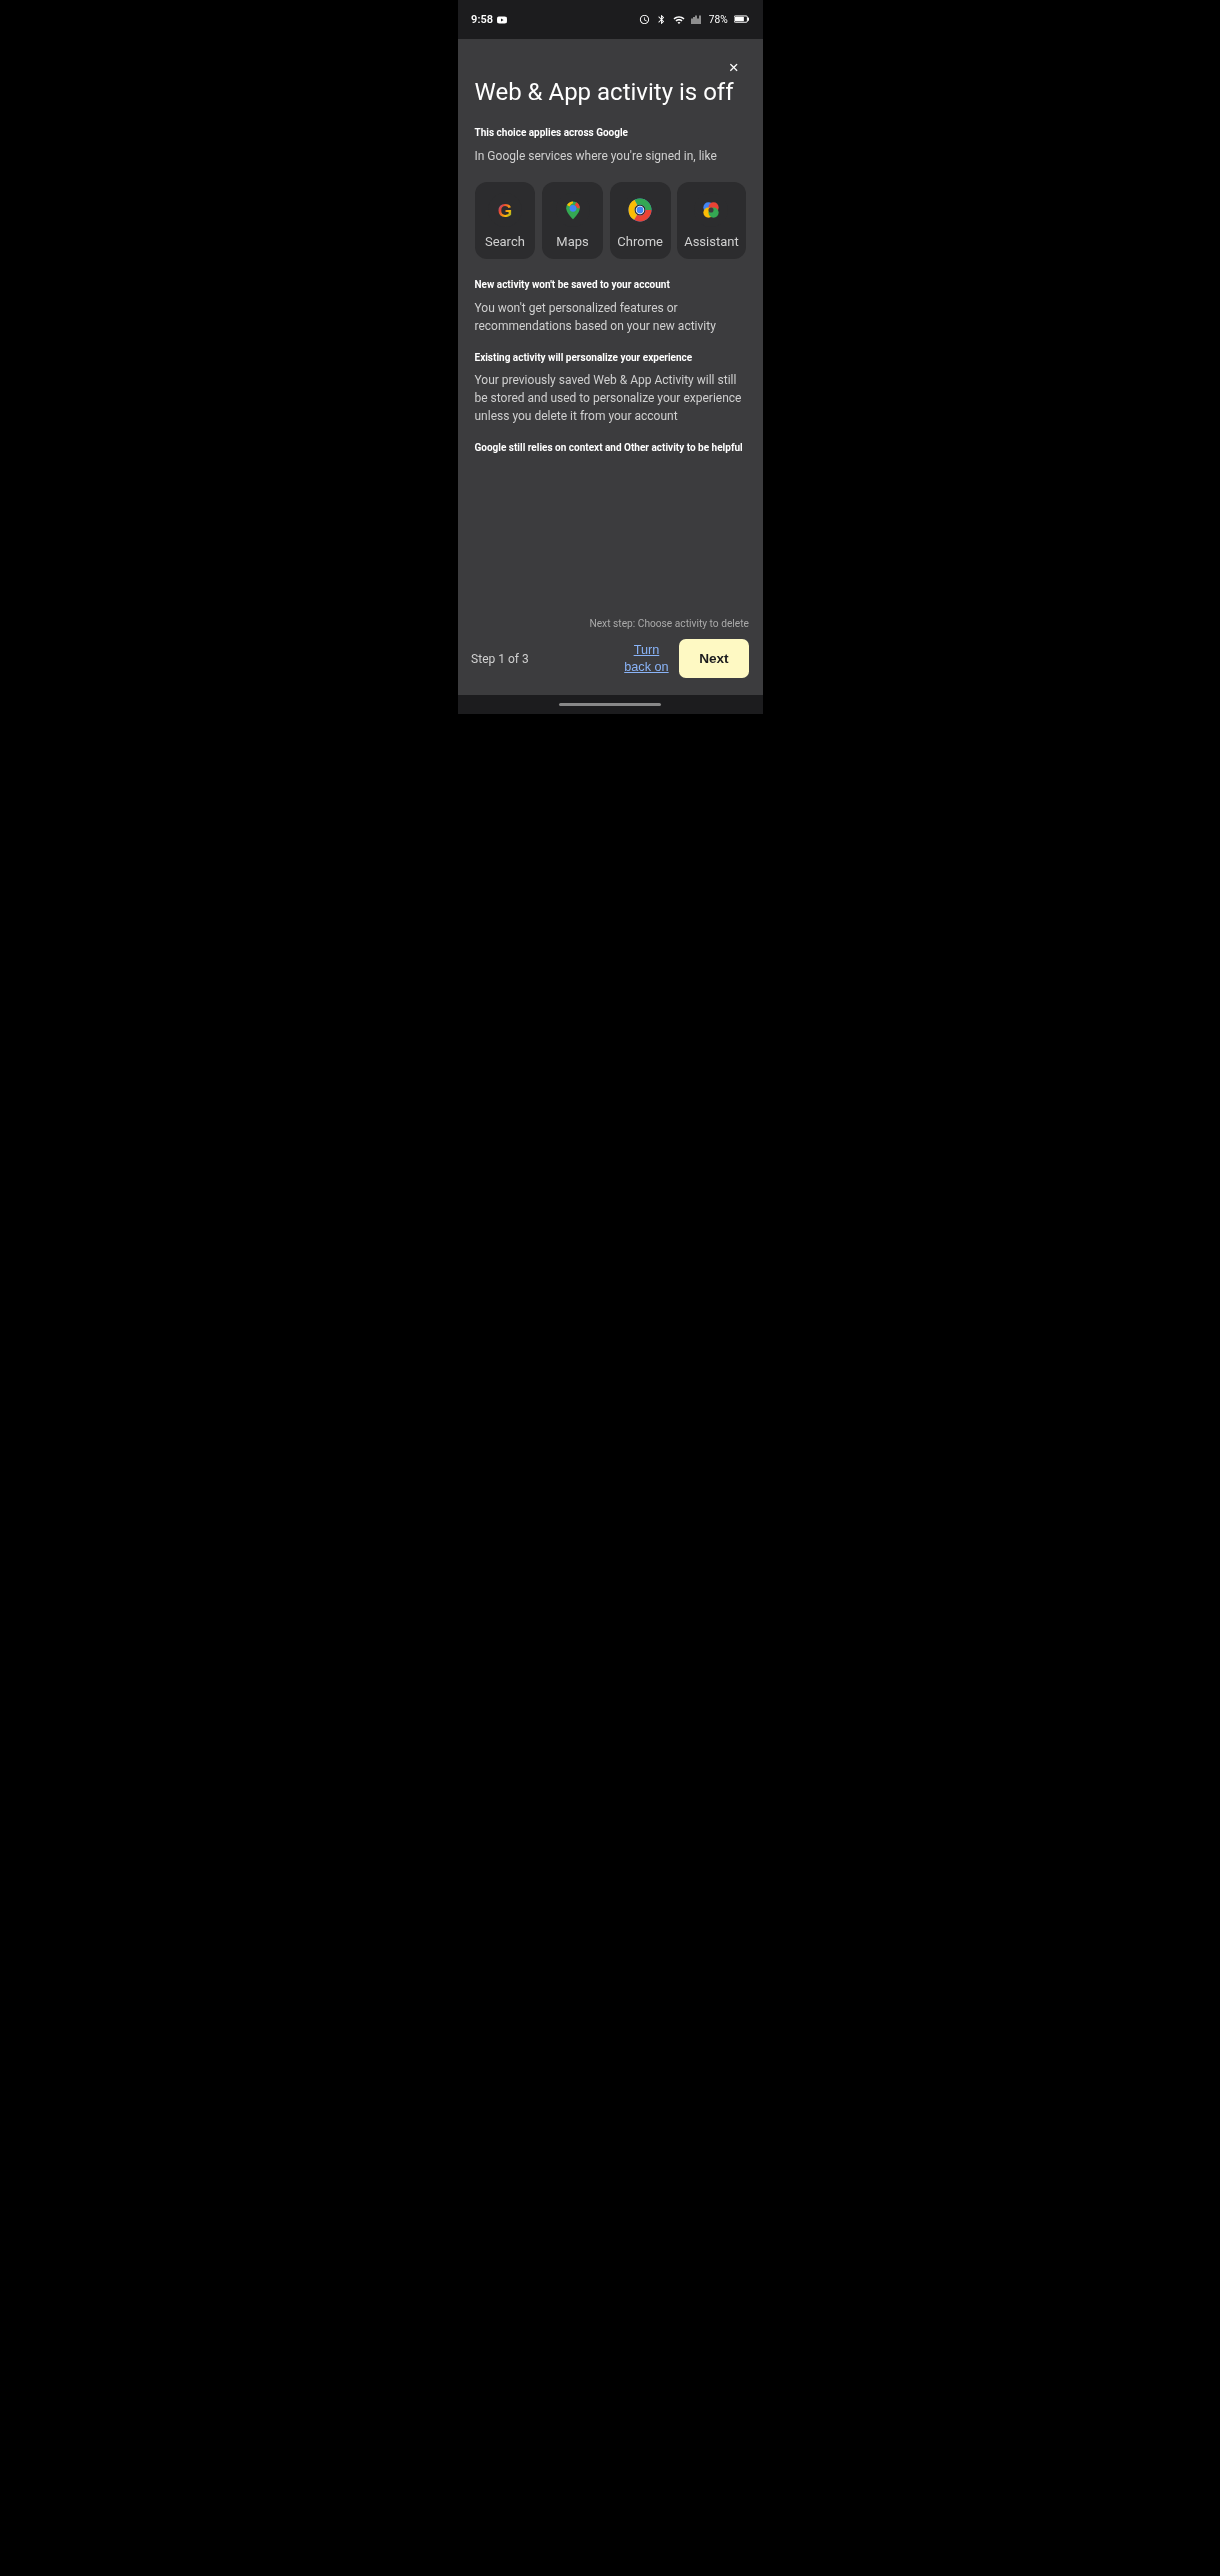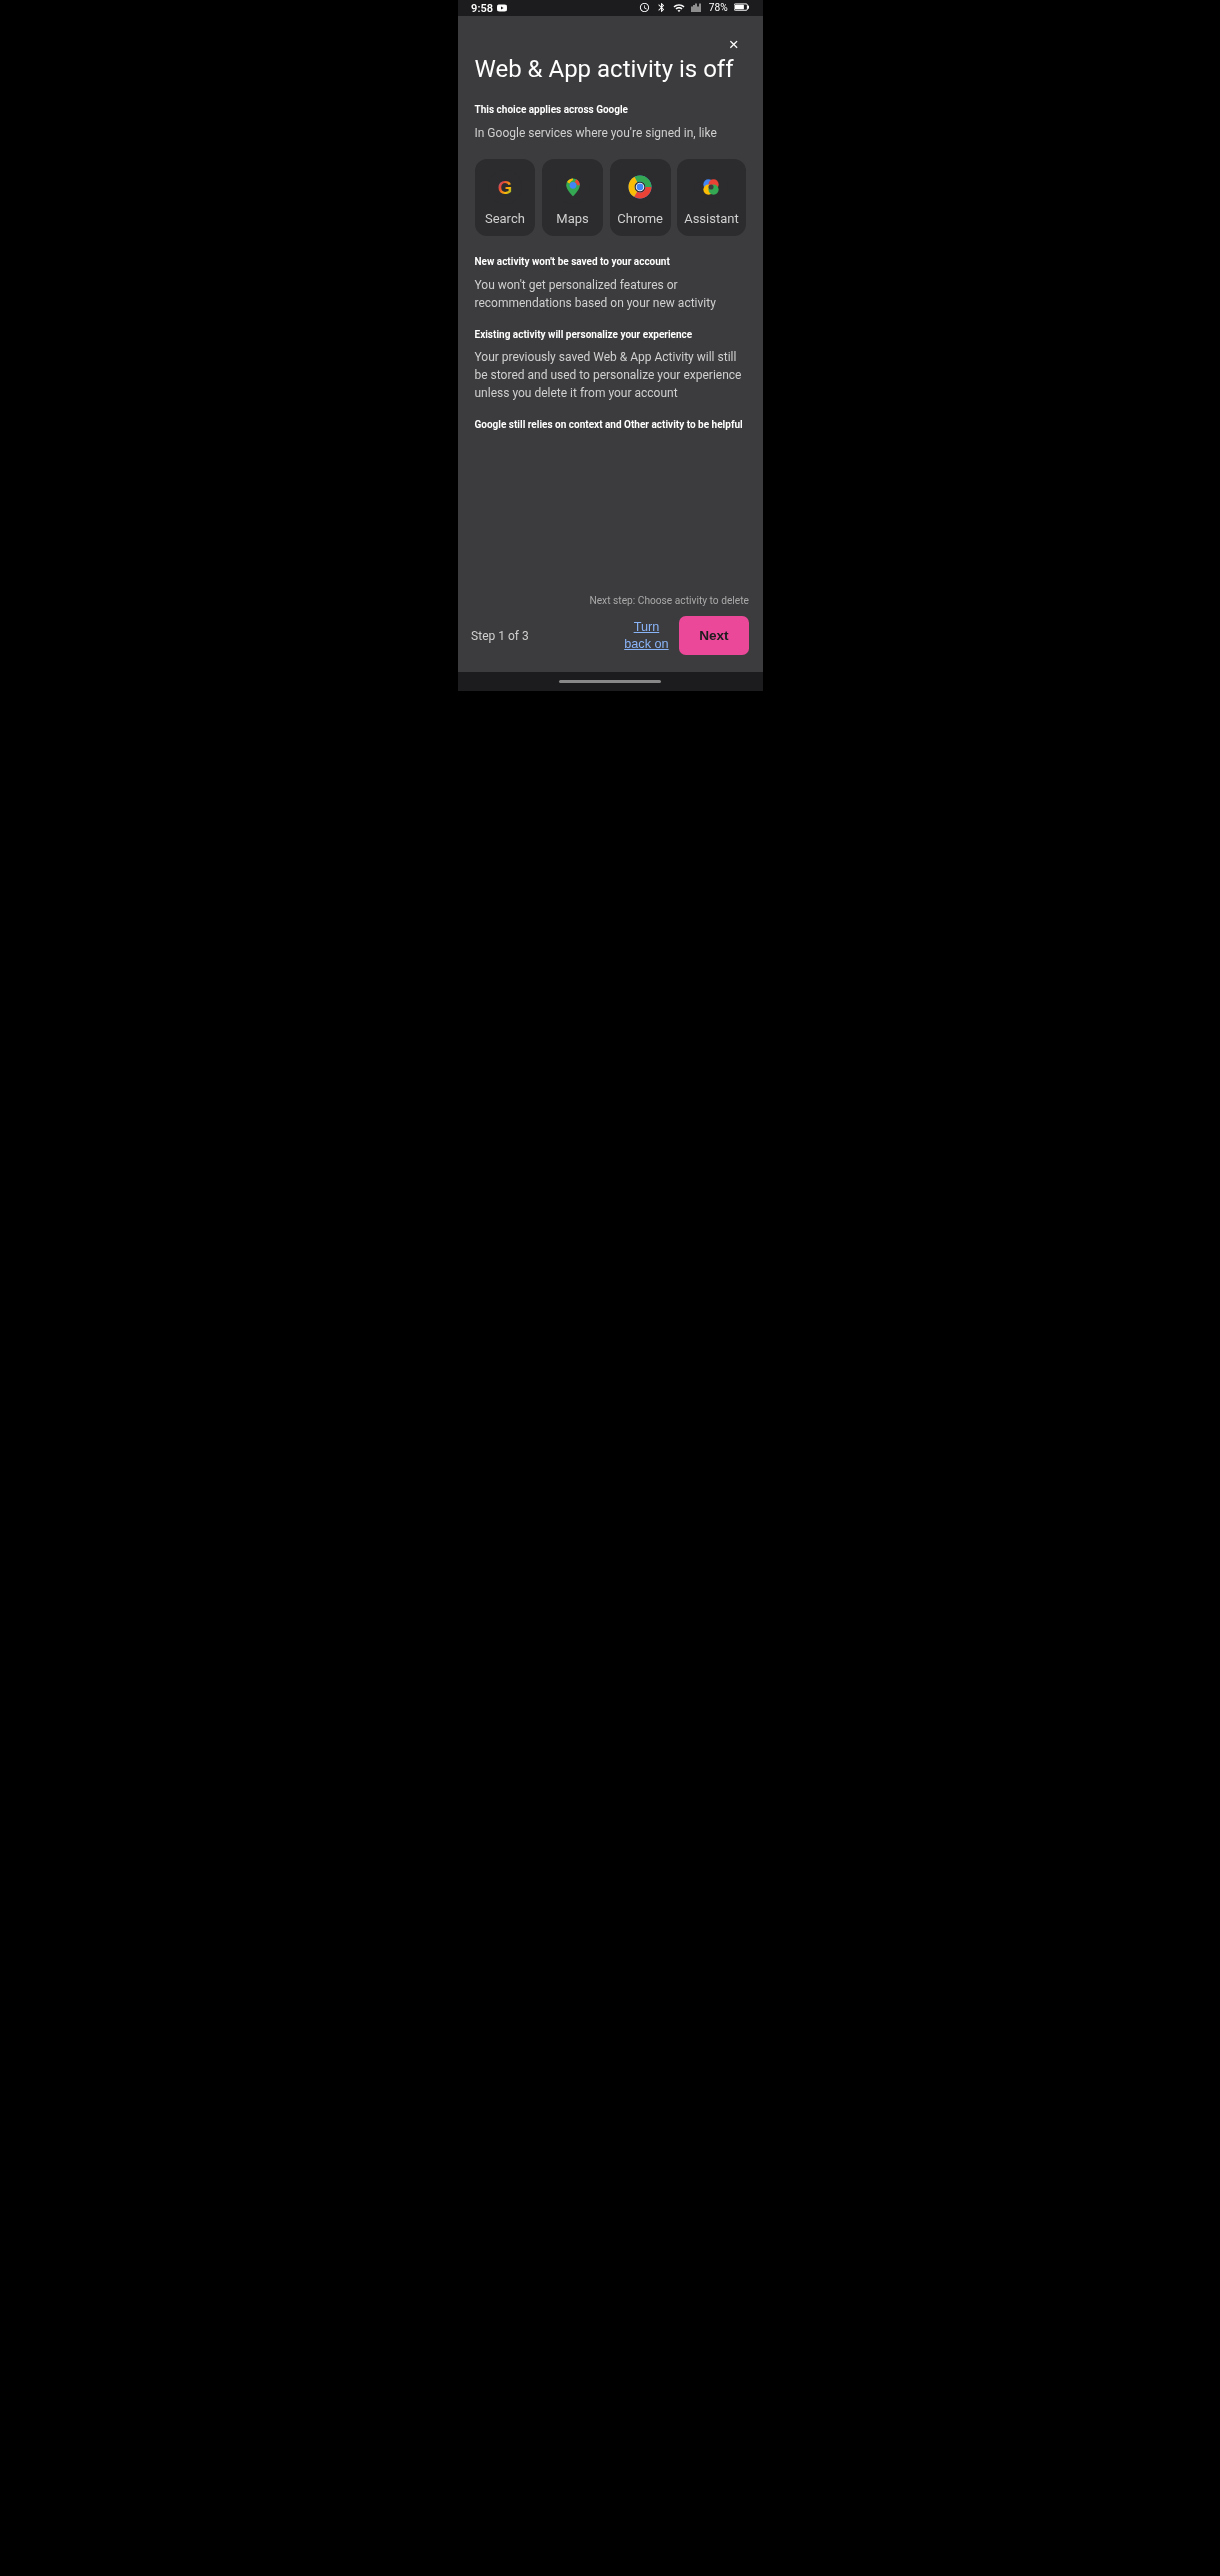--- a/index.html
+++ b/index.html
@@ -14,21 +14,21 @@
       position: relative;
     }
 
     
     .status-bar {
       background: #1c1c1e;
       display: flex;
       justify-content: space-between;
       align-items: center;
       padding: 5.1px 13.6px;
-      height: 16px;
+      height: 39px;
     }
     .status-time {
       font-size: 11px;
       font-weight: 600;
       color: #fff;
       display: flex;
       align-items: center;
       gap: 3.4px;
     }
     .status-icons {
@@ -148,21 +148,21 @@
       border: none;
       color: #8ab4f8;
       font-size: 12.7px;
       font-weight: 500;
       cursor: pointer;
       text-align: center;
       line-height: 1.3;
       text-decoration: underline;
     }
     .next-btn {
-      background: #ec4899;
+      background: #fef9c3;
       color: #1c1c1e;
       border: none;
       border-radius: 6.8px;
       padding: 12px 20.3px;
       font-size: 13.6px;
       font-weight: 600;
       cursor: pointer;
       min-width: 68px;
     }
 

